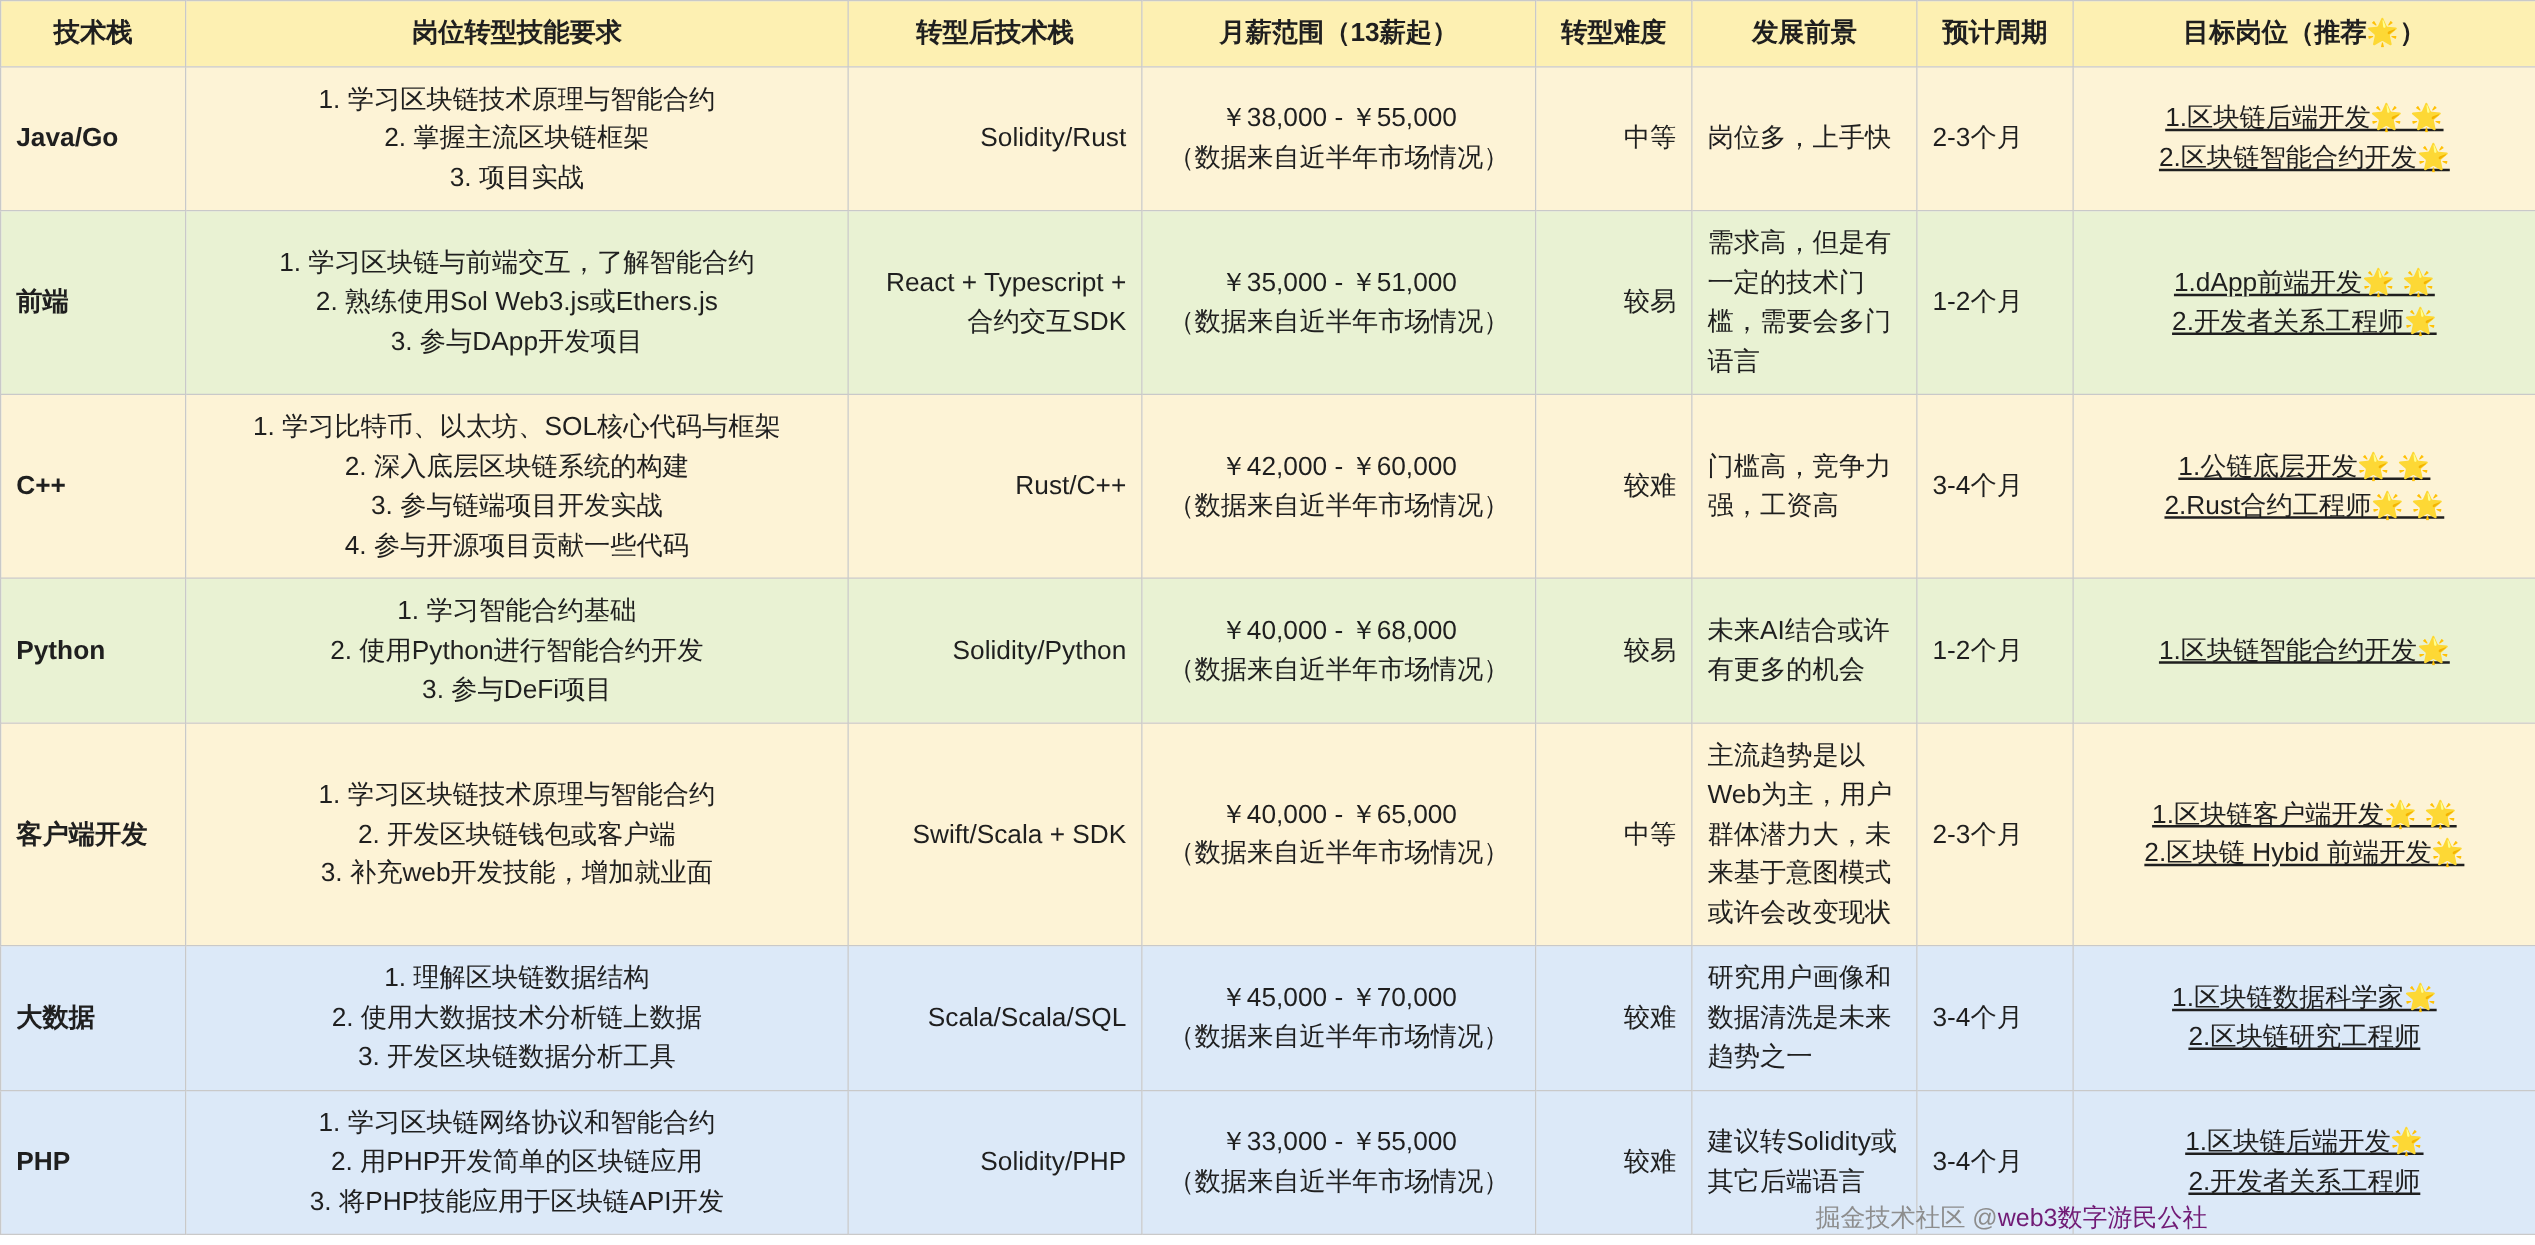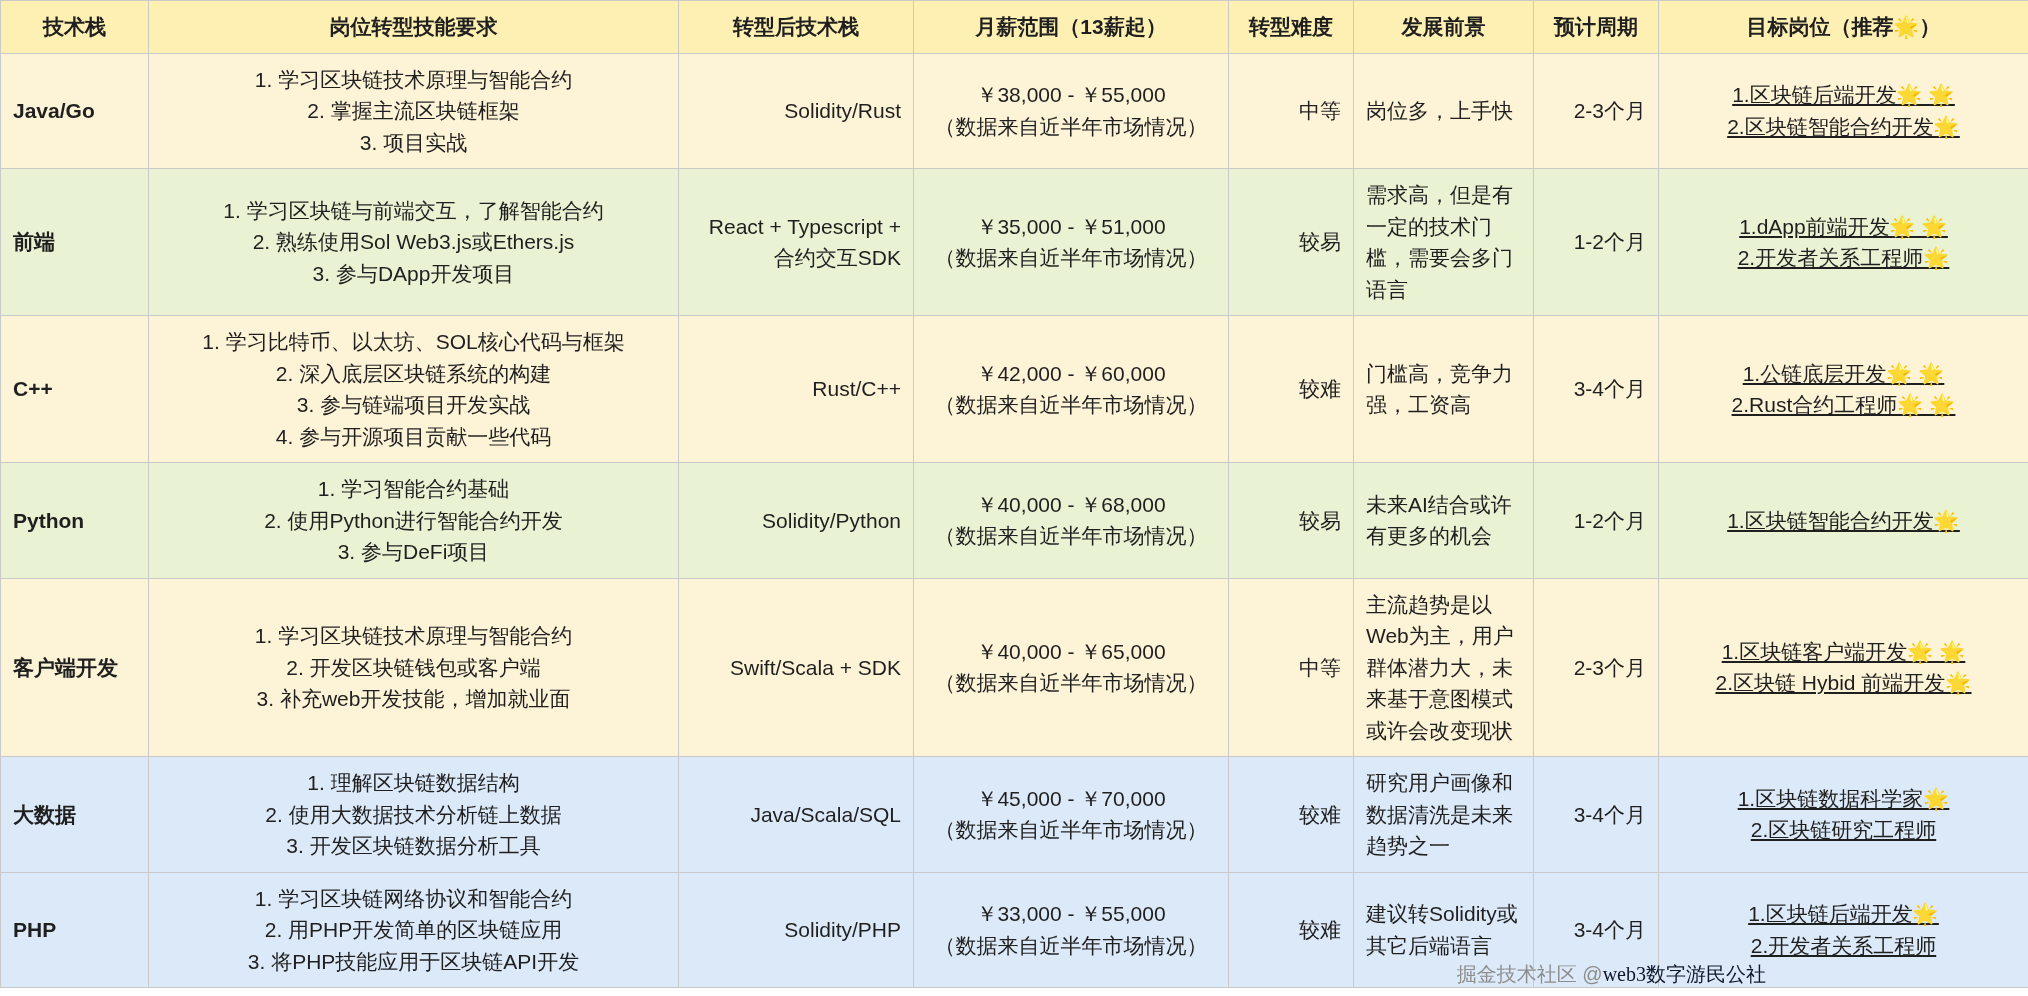--- a/index.html
+++ b/index.html
@@ -77,38 +77,38 @@
   td.target {
     text-align: center;
     line-height: 1.6;
     text-decoration: underline;
   }
   td.prospect {
     text-align: left;
     line-height: 1.55;
   }
   td.period {
-    text-align: right;
+    text-align: left;
     white-space: nowrap;
   }
   
   tr.tint-yellow td { background: #fdf3d6; }
   tr.tint-green td { background: #e9f2d3; }
   tr.tint-blue td { background: #dce9f8; }
 
   .watermark {
     position: absolute;
     right: 26px;
     bottom: 8px;
     font-size: 20px;
     color: #8d8d8d;
     white-space: nowrap;
     pointer-events: none;
   }
-  .wm-strong { color: #0f172a; font-family: Liberation Serif, serif; }
+  .wm-strong { color: #701a75; }
 </style>
 </head>
 <body>
 
 <div class="sheet">
   <table class="grid">
     <colgroup>
       <col class="c0">
         <col class="c1">
         <col class="c2">
@@ -231,21 +231,21 @@
             <div>2.区块链 Hybid 前端开发🌟</div>
           </td>
         </tr>
         <tr class="tint-blue">
           <td class="stack-cell">大数据</td>
           <td class="skills-cell">
             <div class="line">1. 理解区块链数据结构</div>
             <div class="line">2. 使用大数据技术分析链上数据</div>
             <div class="line">3. 开发区块链数据分析工具</div>
           </td>
-          <td class="center">Java/Scala/SQL</td>
+          <td class="center">Scala/Scala/SQL</td>
           <td class="salary">
             <span class="sub">￥45,000 - ￥70,000</span>
             <span class="sub">（数据来自近半年市场情况）</span>
           </td>
           <td class="center">较难</td>
           <td class="prospect">研究用户画像和数据清洗是未来趋势之一</td>
           <td class="period">3-4个月</td>
           <td class="target">
             <div>1.区块链数据科学家🌟</div>
             <div>2.区块链研究工程师</div>

